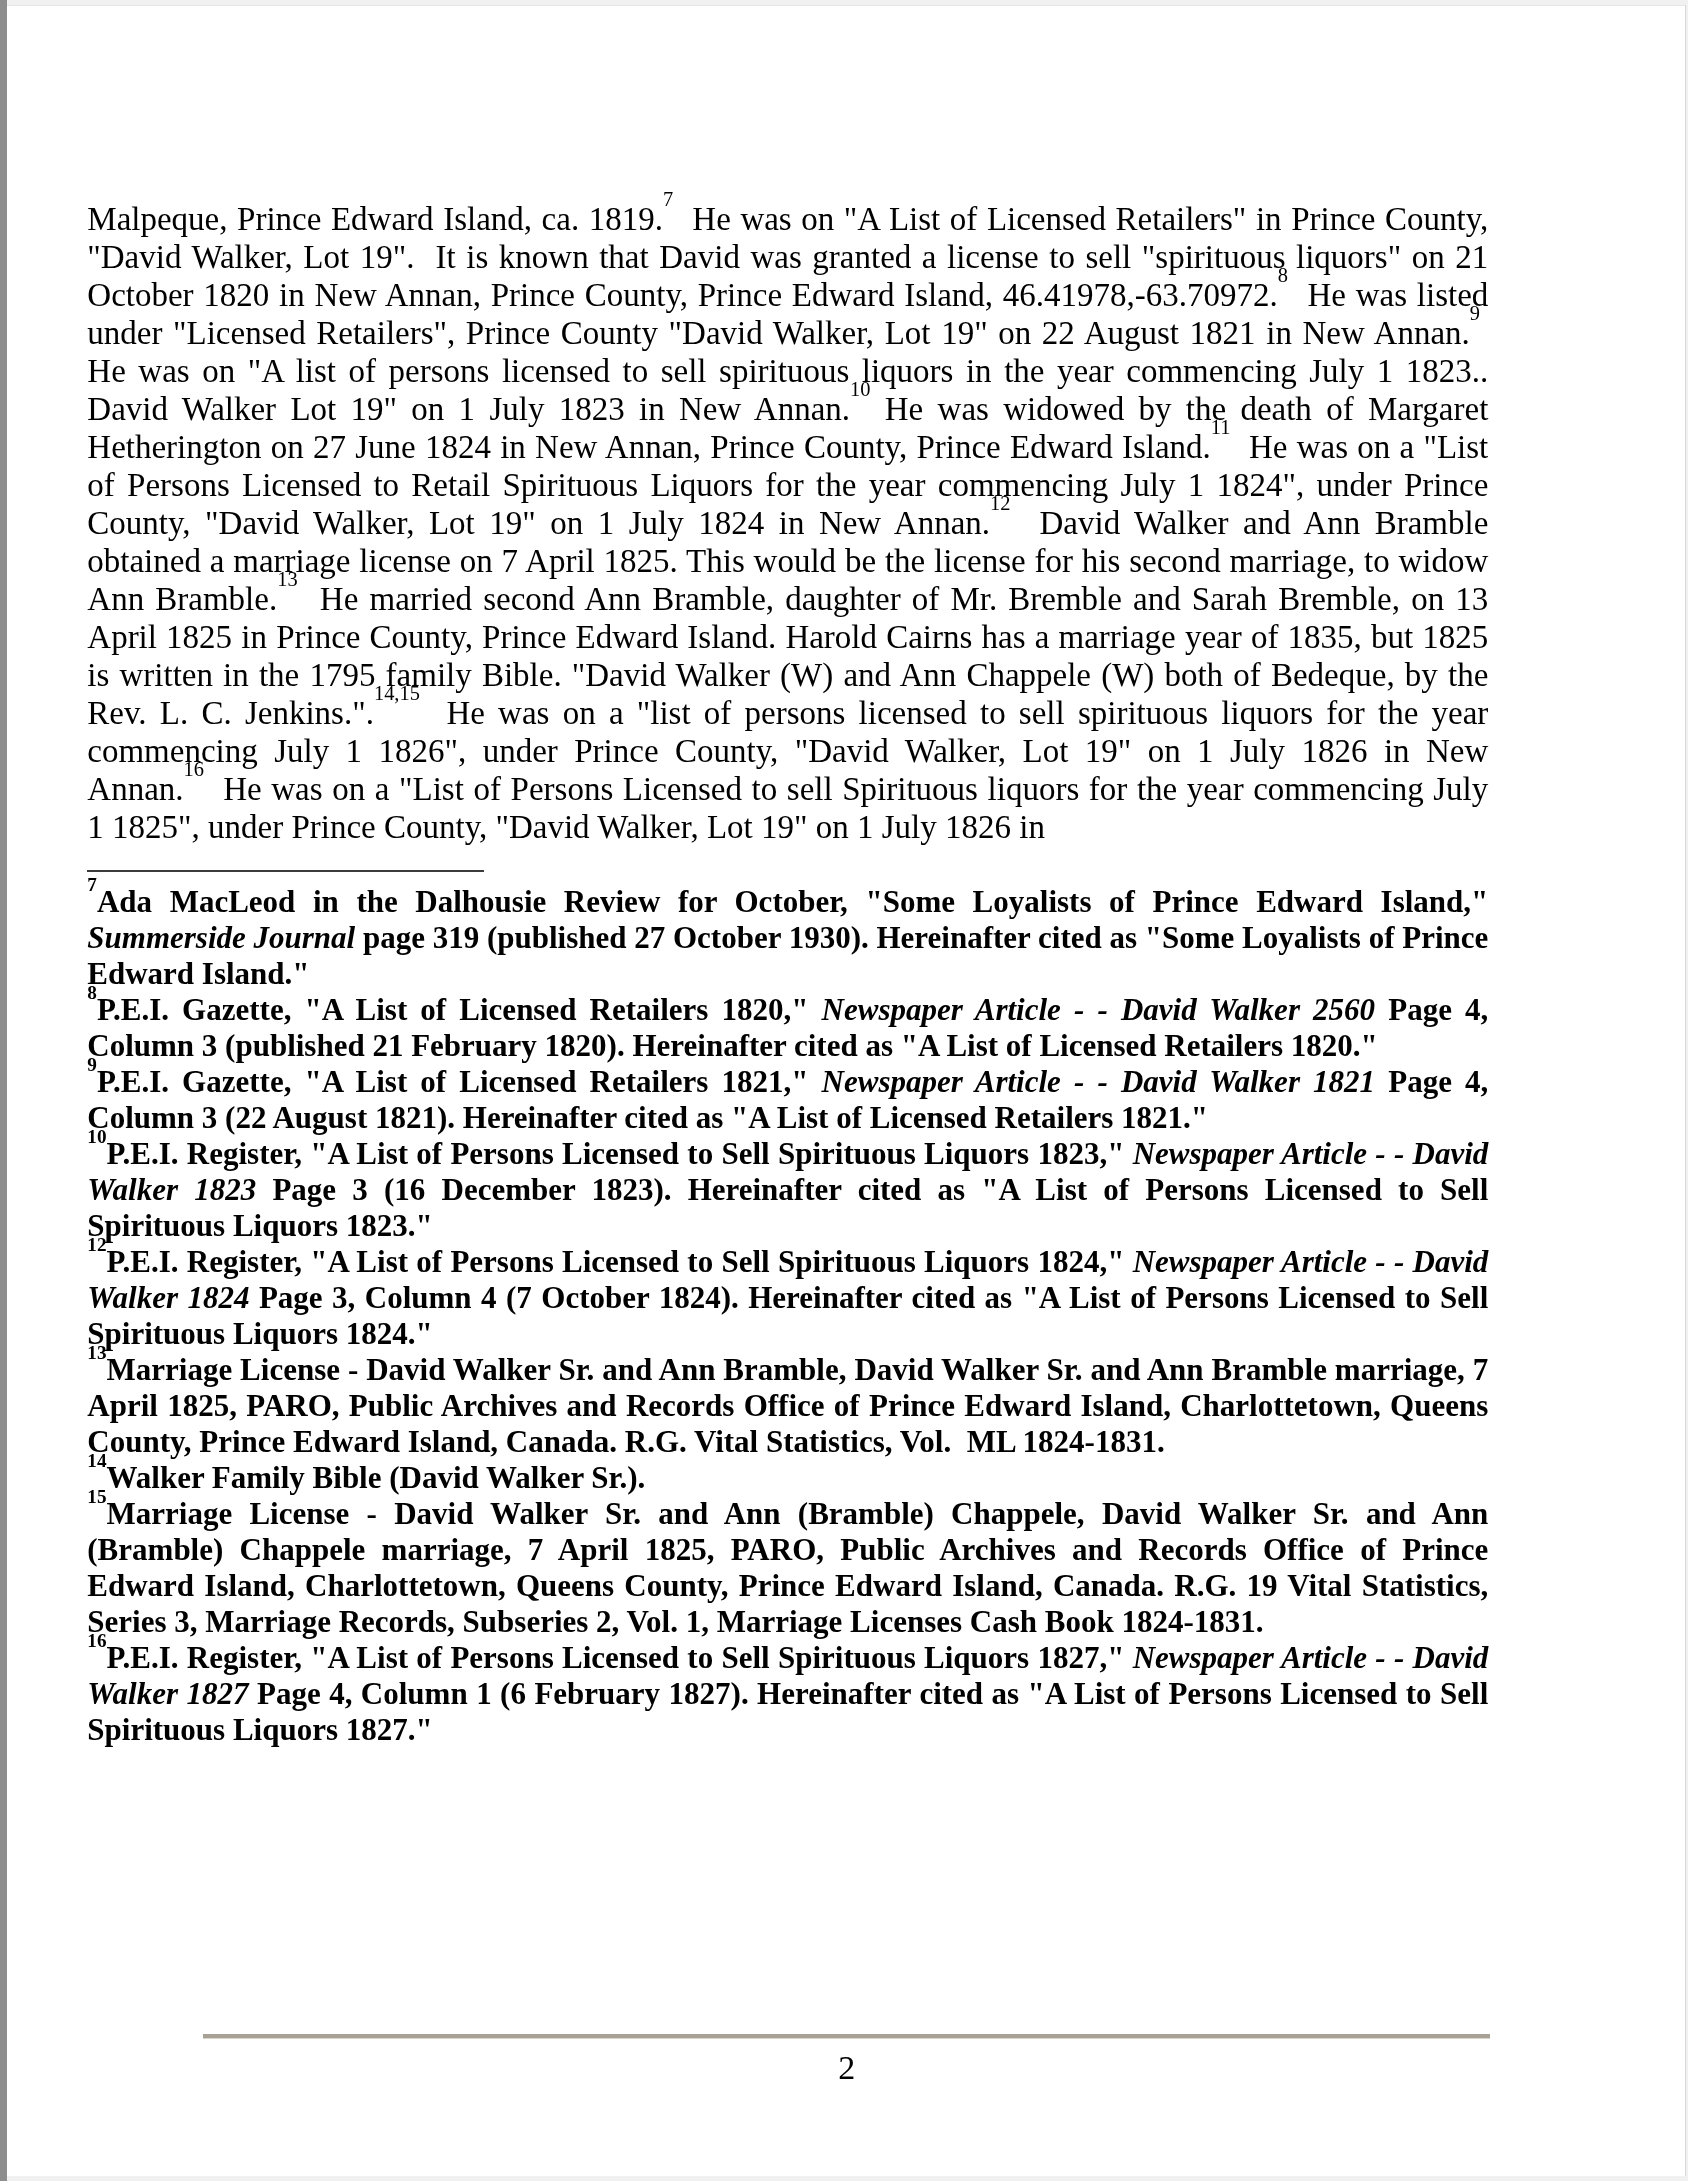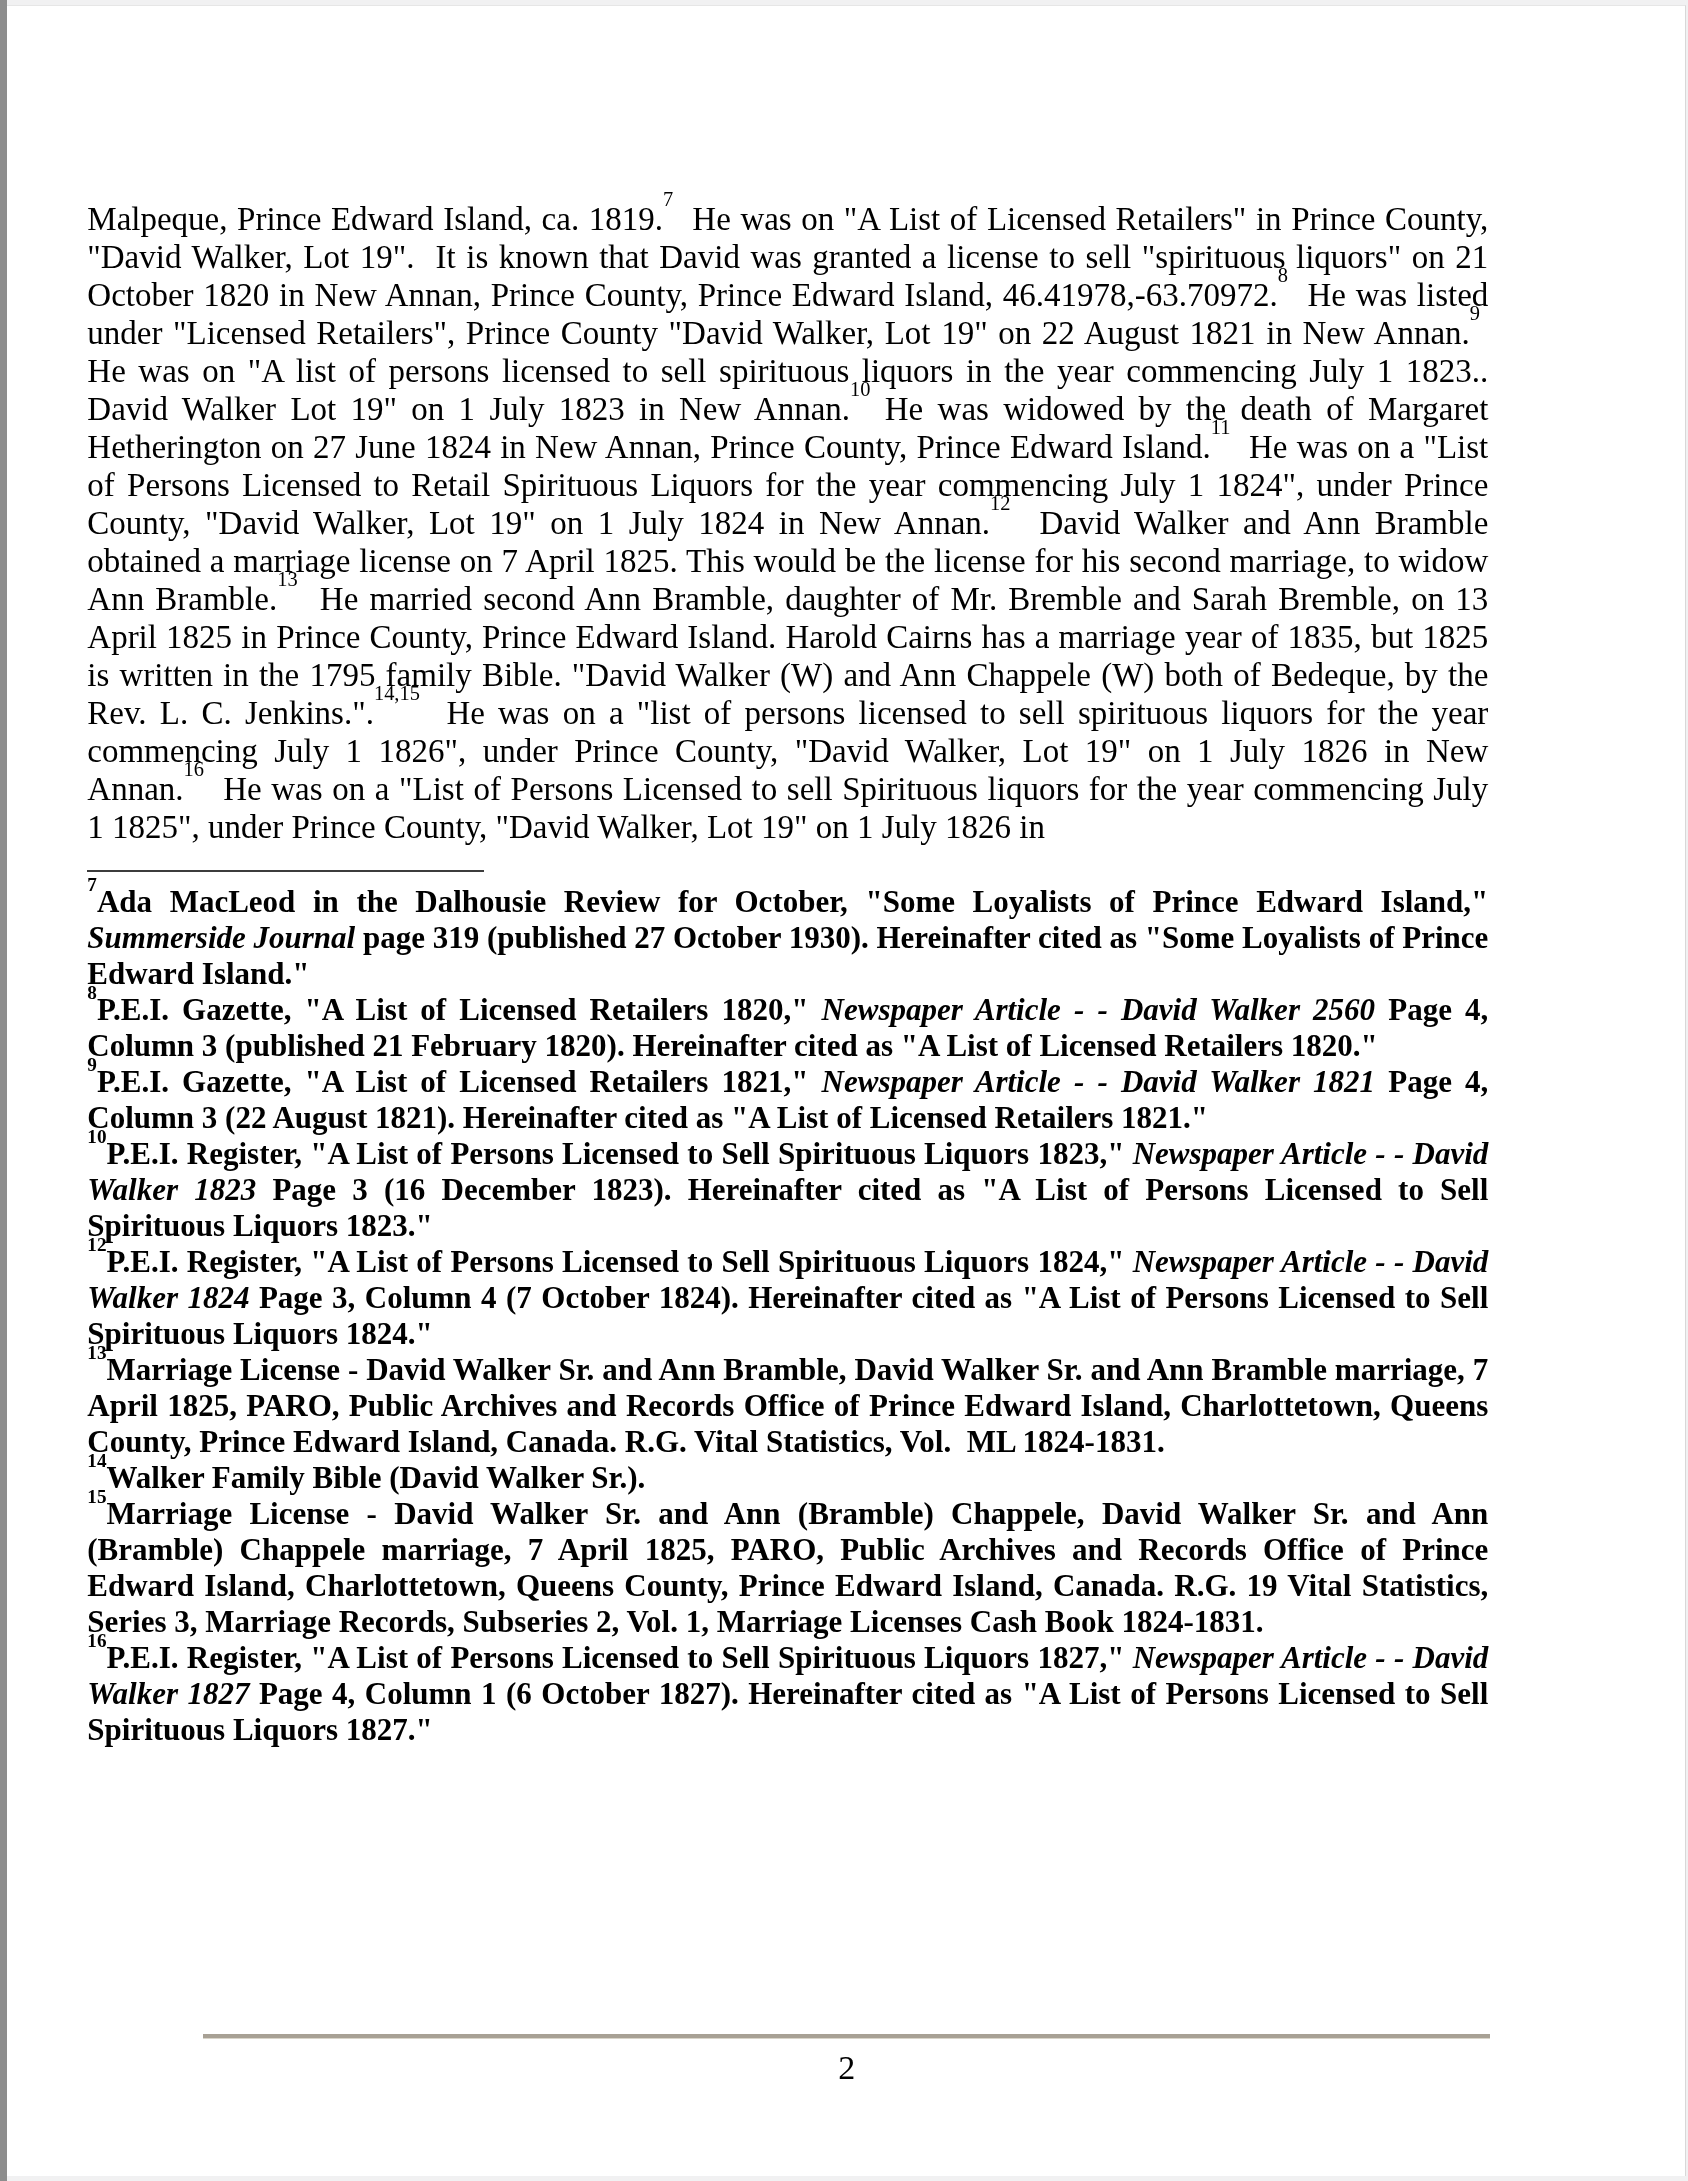--- a/index.html
+++ b/index.html
@@ -94,21 +94,21 @@
 
     <div class="footnotes">
         <p class="footnote"><sup class="ref">7</sup><span>Ada MacLeod in the Dalhousie Review for October, "Some Loyalists of Prince Edward Island," </span><i>Summerside Journal</i><span> page 319 (published 27 October 1930). Hereinafter cited as "Some Loyalists of Prince Edward Island."</span></p>
         <p class="footnote"><sup class="ref">8</sup><span>P.E.I. Gazette, "A List of Licensed Retailers 1820," </span><i>Newspaper Article - - David Walker 2560</i><span> Page 4, Column 3 (published 21 February 1820). Hereinafter cited as "A List of Licensed Retailers 1820."</span></p>
         <p class="footnote"><sup class="ref">9</sup><span>P.E.I. Gazette, "A List of Licensed Retailers 1821," </span><i>Newspaper Article - - David Walker 1821</i><span> Page 4, Column 3 (22 August 1821). Hereinafter cited as "A List of Licensed Retailers 1821."</span></p>
         <p class="footnote"><sup class="ref">10</sup><span>P.E.I. Register, "A List of Persons Licensed to Sell Spirituous Liquors 1823," </span><i>Newspaper Article - - David Walker 1823</i><span> Page 3 (16 December 1823). Hereinafter cited as "A List of Persons Licensed to Sell Spirituous Liquors 1823."</span></p>
         <p class="footnote"><sup class="ref">12</sup><span>P.E.I. Register, "A List of Persons Licensed to Sell Spirituous Liquors 1824," </span><i>Newspaper Article - - David Walker 1824</i><span> Page 3, Column 4 (7 October 1824). Hereinafter cited as "A List of Persons Licensed to Sell Spirituous Liquors 1824."</span></p>
         <p class="footnote"><sup class="ref">13</sup><span>Marriage License - David Walker Sr. and Ann Bramble, David Walker Sr. and Ann Bramble marriage, 7 April 1825, PARO, Public Archives and Records Office of Prince Edward Island, Charlottetown, Queens County, Prince Edward Island, Canada. R.G. Vital Statistics, Vol.&nbsp; ML 1824-1831.</span></p>
         <p class="footnote"><sup class="ref">14</sup><span>Walker Family Bible (David Walker Sr.).</span></p>
         <p class="footnote"><sup class="ref">15</sup><span>Marriage License - David Walker Sr. and Ann (Bramble) Chappele, David Walker Sr. and Ann (Bramble) Chappele marriage, 7 April 1825, PARO, Public Archives and Records Office of Prince Edward Island, Charlottetown, Queens County, Prince Edward Island, Canada. R.G. 19 Vital Statistics, Series 3, Marriage Records, Subseries 2, Vol. 1, Marriage Licenses Cash Book 1824-1831.</span></p>
-        <p class="footnote"><sup class="ref">16</sup><span>P.E.I. Register, "A List of Persons Licensed to Sell Spirituous Liquors 1827," </span><i>Newspaper Article - - David Walker 1827</i><span> Page 4, Column 1 (6 October 1827). Hereinafter cited as "A List of Persons Licensed to Sell Spirituous Liquors 1827."</span></p>
+        <p class="footnote"><sup class="ref">16</sup><span>P.E.I. Register, "A List of Persons Licensed to Sell Spirituous Liquors 1827," </span><i>Newspaper Article - - David Walker 1827</i><span> Page 4, Column 1 (6 February 1827). Hereinafter cited as "A List of Persons Licensed to Sell Spirituous Liquors 1827."</span></p>
       </div>
   </div>
 
   <div class="footer-rule"></div>
 
   <div class="page-number">2</div>
 </div>
 
 
 </body></html>

